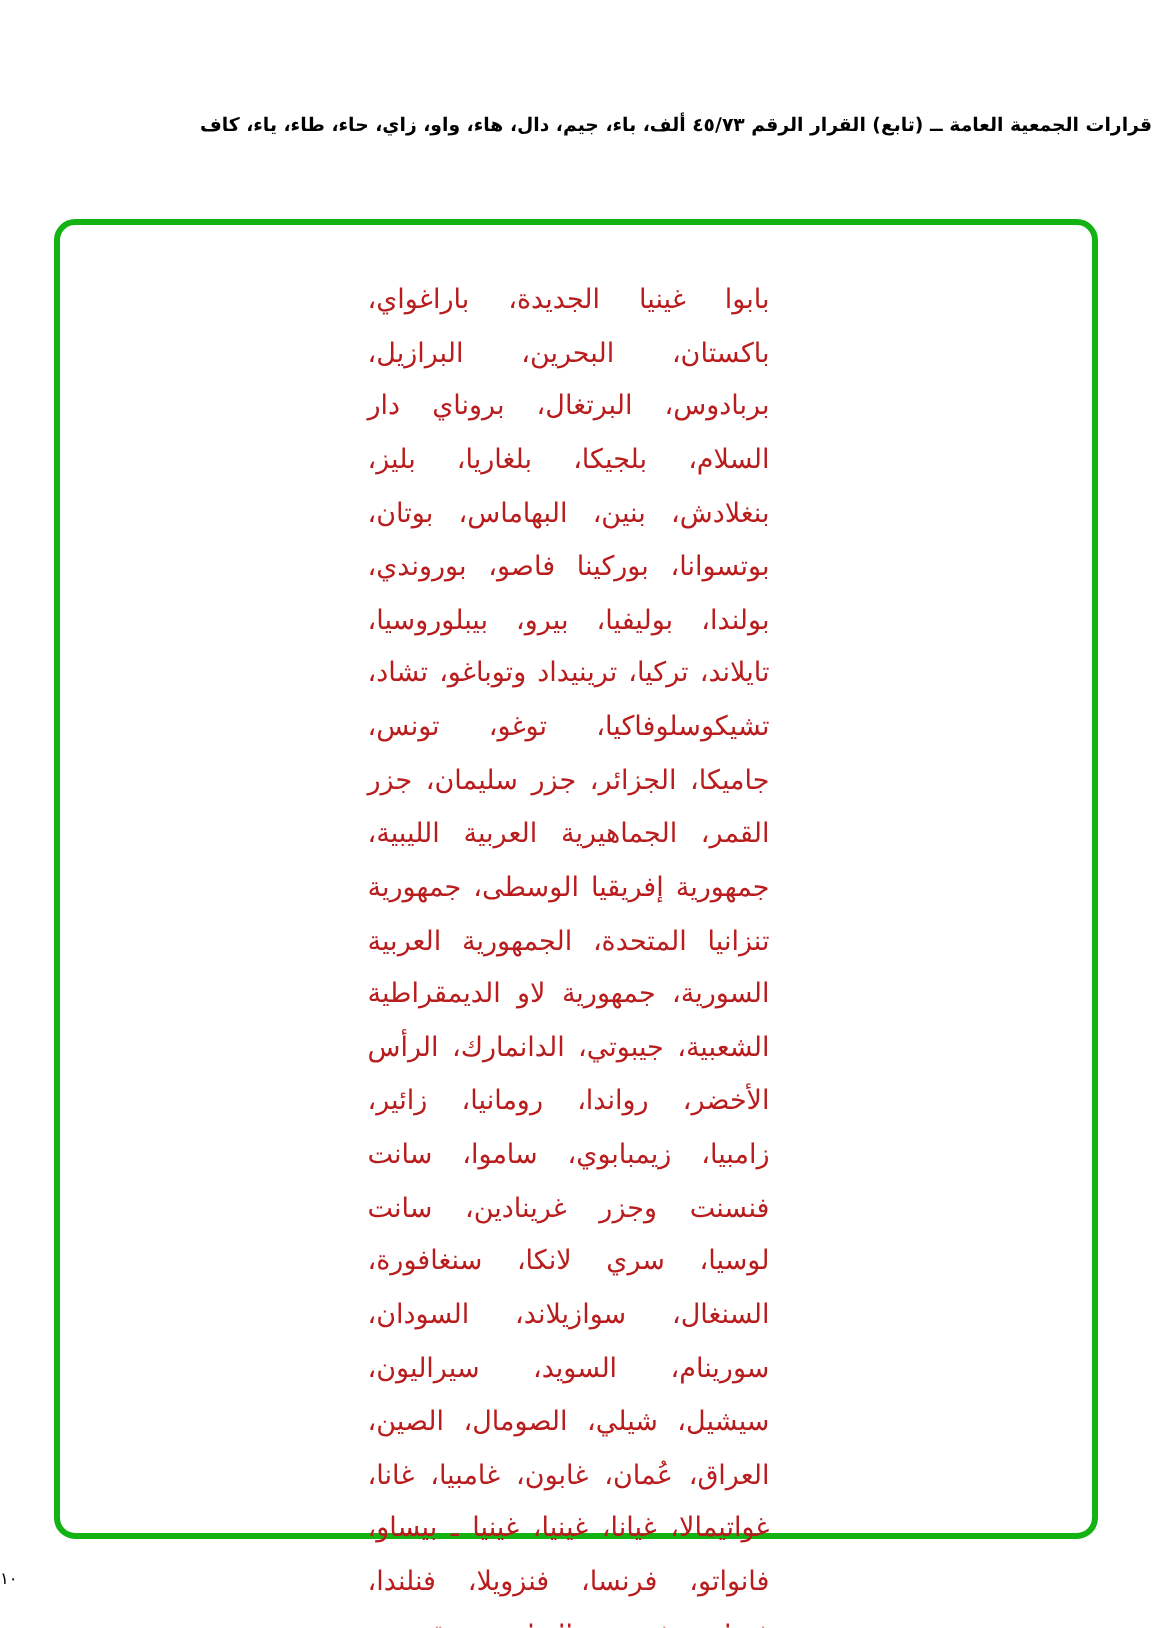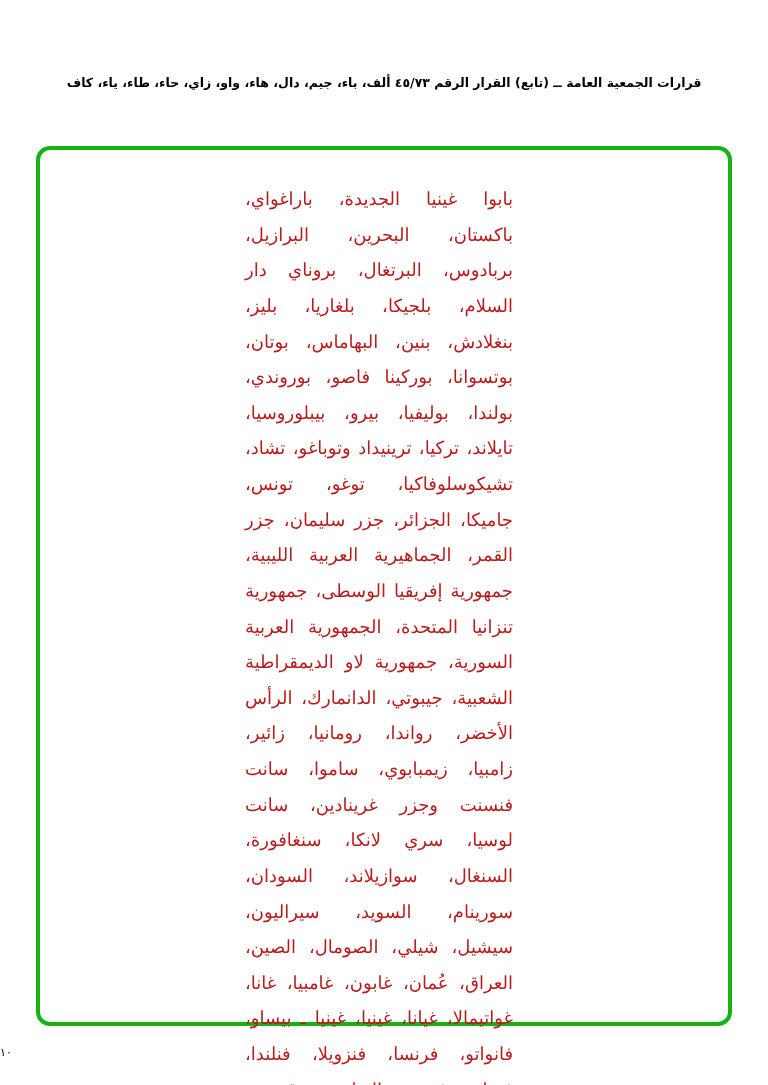--- a/index.html
+++ b/index.html
@@ -18,21 +18,21 @@
   .page {
     position: absolute;
     inset: 0;
     display: flex;
     flex-direction: column;
   }
 
   
   .header {
     margin-top: 74px;
-    text-align: center;
+    text-align: right;
     direction: rtl;
   }
   .header-title {
     font-family: "DejaVu Sans", sans-serif;
     font-weight: bold;
     font-size: 12.5px;
     line-height: 1.4;
     letter-spacing: 0px;
     color: #000;
   }

